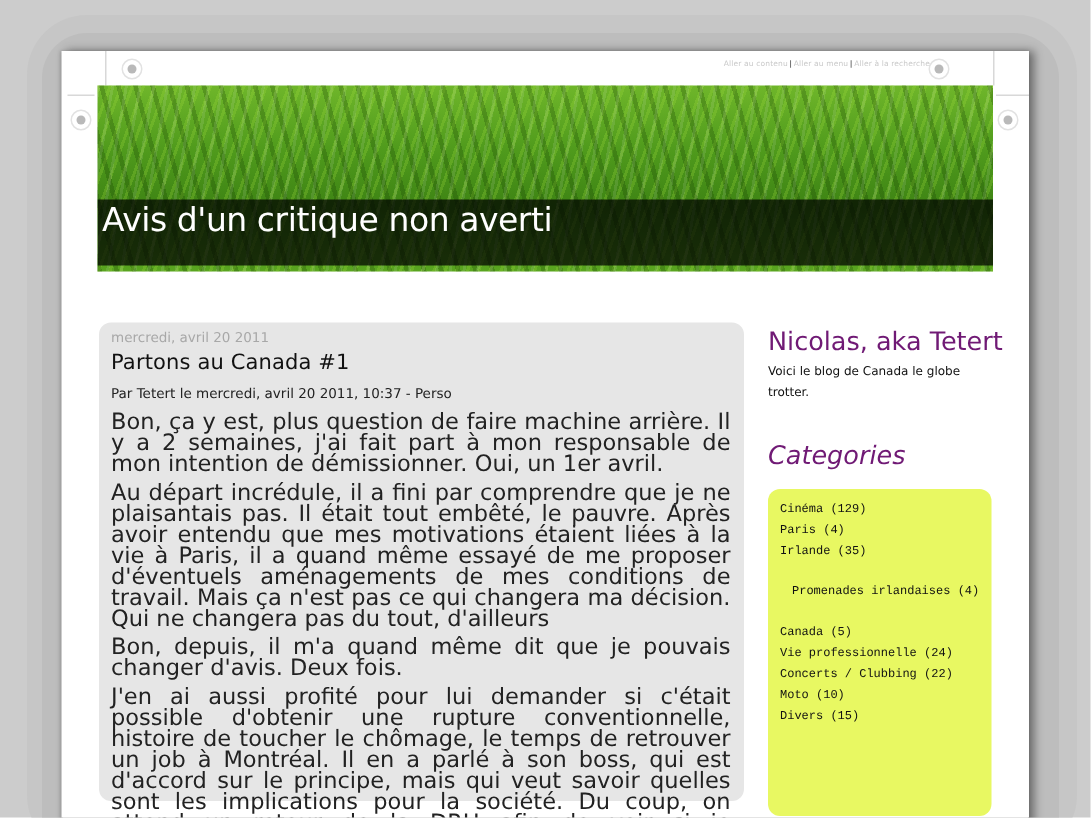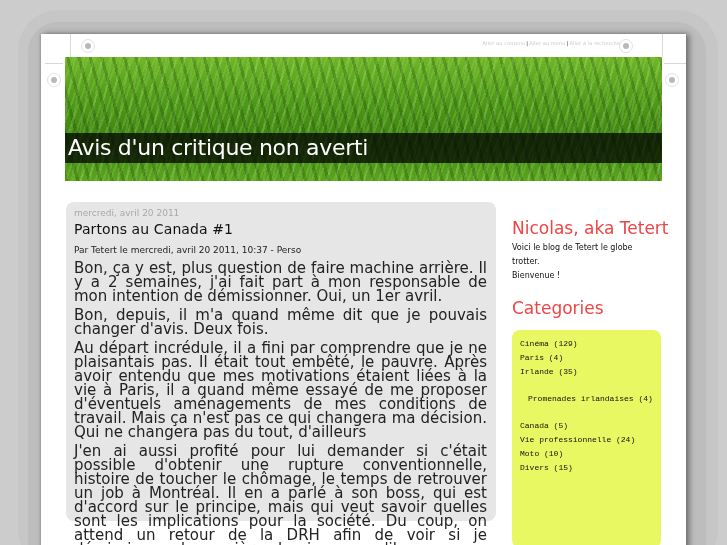--- a/index.html
+++ b/index.html
@@ -41,30 +41,30 @@
   .banner {
     position: absolute; left: 24px; top: 23px; width: 597px; height: 124px;
     background:
       repeating-linear-gradient(100deg, rgba(255,255,255,0.10) 0 2px, transparent 2px 9px),
       repeating-linear-gradient(75deg, rgba(20,60,0,0.25) 0 3px, transparent 3px 11px),
       repeating-linear-gradient(110deg, rgba(160,220,60,0.25) 0 2px, transparent 2px 7px),
       linear-gradient(180deg, #6fb62a 0%, #4f9a1c 35%, #3e8414 65%, #5aa520 100%);
     overflow: hidden;
   }
   .banner-title-bar {
-    position: absolute; left: 0; top: 76px; width: 100%; height: 30px;
+    position: absolute; left: 0; top: 76px; width: 100%; height: 44px;
     background: rgba(0,0,0,0.72);
   }
   .banner-title {
     position: absolute; left: 3px; top: 2px;
     font-size: 22px; color: #ffffff; font-family: "DejaVu Sans", sans-serif;
     letter-spacing: -0.3px; white-space: nowrap;
   }
   .post {
-    position: absolute; left: 25px; top: 168px; width: 430px; height: 319px;
+    position: absolute; left: 25px; top: 181px; width: 430px; height: 319px;
     background: #e6e6e6; border-radius: 8px;
     padding: 6px 9px 0 8px;
   }
   .post-date { font-size: 9px; color: #a8a8a8; line-height: 10px; }
   .post-title {
     font-size: 14px; color: #111; line-height: 22px; margin-top: 0;
     letter-spacing: 0.1px; white-space: nowrap;
   }
   .post-meta { font-size: 9px; color: #222; line-height: 12px; margin-top: 4px; }
   .post-meta a { color: #222; text-decoration: none; }
@@ -80,25 +80,25 @@
     width: 11px; height: 8px; border: 1px solid #9a9a9a; border-radius: 5px;
     position: relative; background: #f2f2f2;
   }
   .comment-icon::after {
     content: ""; position: absolute; left: 2px; bottom: -3px; width: 0; height: 0;
     border-left: 2px solid transparent; border-right: 2px solid transparent;
     border-top: 3px solid #9a9a9a;
   }
   .sidebar { position: absolute; left: 471px; top: 183px; width: 150px; }
   .sidebar h2 {
-    font-size: 17px; font-weight: normal; color: #ef4444; white-space: nowrap;
+    font-size: 17px; font-weight: normal; color: #701a75; white-space: nowrap;
     line-height: 22px;
   }
   .sidebar .intro { font-size: 8px; color: #111; line-height: 14px; margin-top: 2px; }
-  .sidebar h2.cat-title { margin-top: 14px; }
+  .sidebar h2.cat-title { margin-top: 24px; font-style: italic; }
   .cat-box {
     margin-top: 11px; background: #e8f862; border-radius: 8px;
     padding: 7px 8px 6px 8px; width: 149px; height: 218px;
   }
   .cat-box ul { list-style: none; font-family: Liberation Mono, monospace; }
   .cat-box li { font-size: 8px; color: #111; line-height: 14px; white-space: nowrap; }
   .cat-box li a { color: #111; text-decoration: none; }
   .cat-box li.sub { padding-left: 8px; line-height: 14px; margin: 13px 0 13px 0; }
 </style>
 </head>
@@ -129,46 +129,46 @@
   </div>
 
   <div class="post">
     <div class="post-date">mercredi, avril 20 2011</div>
     <a href="#" style="text-decoration:none;display:block;">
         <div class="post-title">Partons au Canada #1</div>
       </a>
     <div class="post-meta"><span>Par Tetert le mercredi, avril 20 2011, 10:37 - </span><a href="#">Perso</a></div>
     <div class="post-body">
       <p>Bon, ça y est, plus question de faire machine arrière. Il y a 2 semaines, j'ai fait part à mon responsable de mon intention de démissionner. Oui, un 1er avril.</p>
+      <p>Au départ incrédule, il a fini par comprendre que je ne plaisantais pas. Il était tout embêté, le pauvre. Après avoir entendu que mes motivations étaient liées à la vie à Paris, il a quand même essayé de me proposer d'éventuels aménagements de mes conditions de travail. Mais ça n'est pas ce qui changera ma décision. Qui ne changera pas du tout, d'ailleurs</p>
       <p>Bon, depuis, il m'a quand même dit que je pouvais changer d'avis. Deux fois.</p>
-      <p>Au départ incrédule, il a fini par comprendre que je ne plaisantais pas. Il était tout embêté, le pauvre. Après avoir entendu que mes motivations étaient liées à la vie à Paris, il a quand même essayé de me proposer d'éventuels aménagements de mes conditions de travail. Mais ça n'est pas ce qui changera ma décision. Qui ne changera pas du tout, d'ailleurs</p>
       <p>J'en ai aussi profité pour lui demander si c'était possible d'obtenir une rupture conventionnelle, histoire de toucher le chômage, le temps de retrouver un job à Montréal. Il en a parlé à son boss, qui est d'accord sur le principe, mais qui veut savoir quelles sont les implications pour la société. Du coup, on attend un retour de la DRH afin de voir si je démissionne de manière classique, ou s'il y a moyen de s'arranger.</p>
       <p>Aller and see !</p>
     </div>
     <div class="post-footer">
       <span class="comment-icon"></span>
       <a href="#" style="color:#222;text-decoration:none;">aucun commentaire</a>
       <span>-</span>
     </div>
   </div>
 
   <div class="sidebar">
     <h2>Nicolas, aka Tetert</h2>
     <div class="intro">
-      <div>Voici le blog de Tetert le globe trotter.</div>
-      <div>Bienvenue !</div>
+      <div>Voici le blog de Canada le globe trotter.</div>
     </div>
     <h2 class="cat-title">Categories</h2>
     <div class="cat-box">
       <ul>
         <li><a href="#">Cinéma (129)</a></li>
         <li><a href="#">Paris (4)</a></li>
         <li><a href="#">Irlande (35)</a></li>
         <li class="sub"><a href="#">Promenades irlandaises (4)</a></li>
         <li><a href="#">Canada (5)</a></li>
         <li><a href="#">Vie professionnelle (24)</a></li>
+        <li><a href="#">Concerts / Clubbing (22)</a></li>
         <li><a href="#">Moto (10)</a></li>
         <li><a href="#">Divers (15)</a></li>
       </ul>
     </div>
   </div>
 
 </div>
 
 </body></html>

